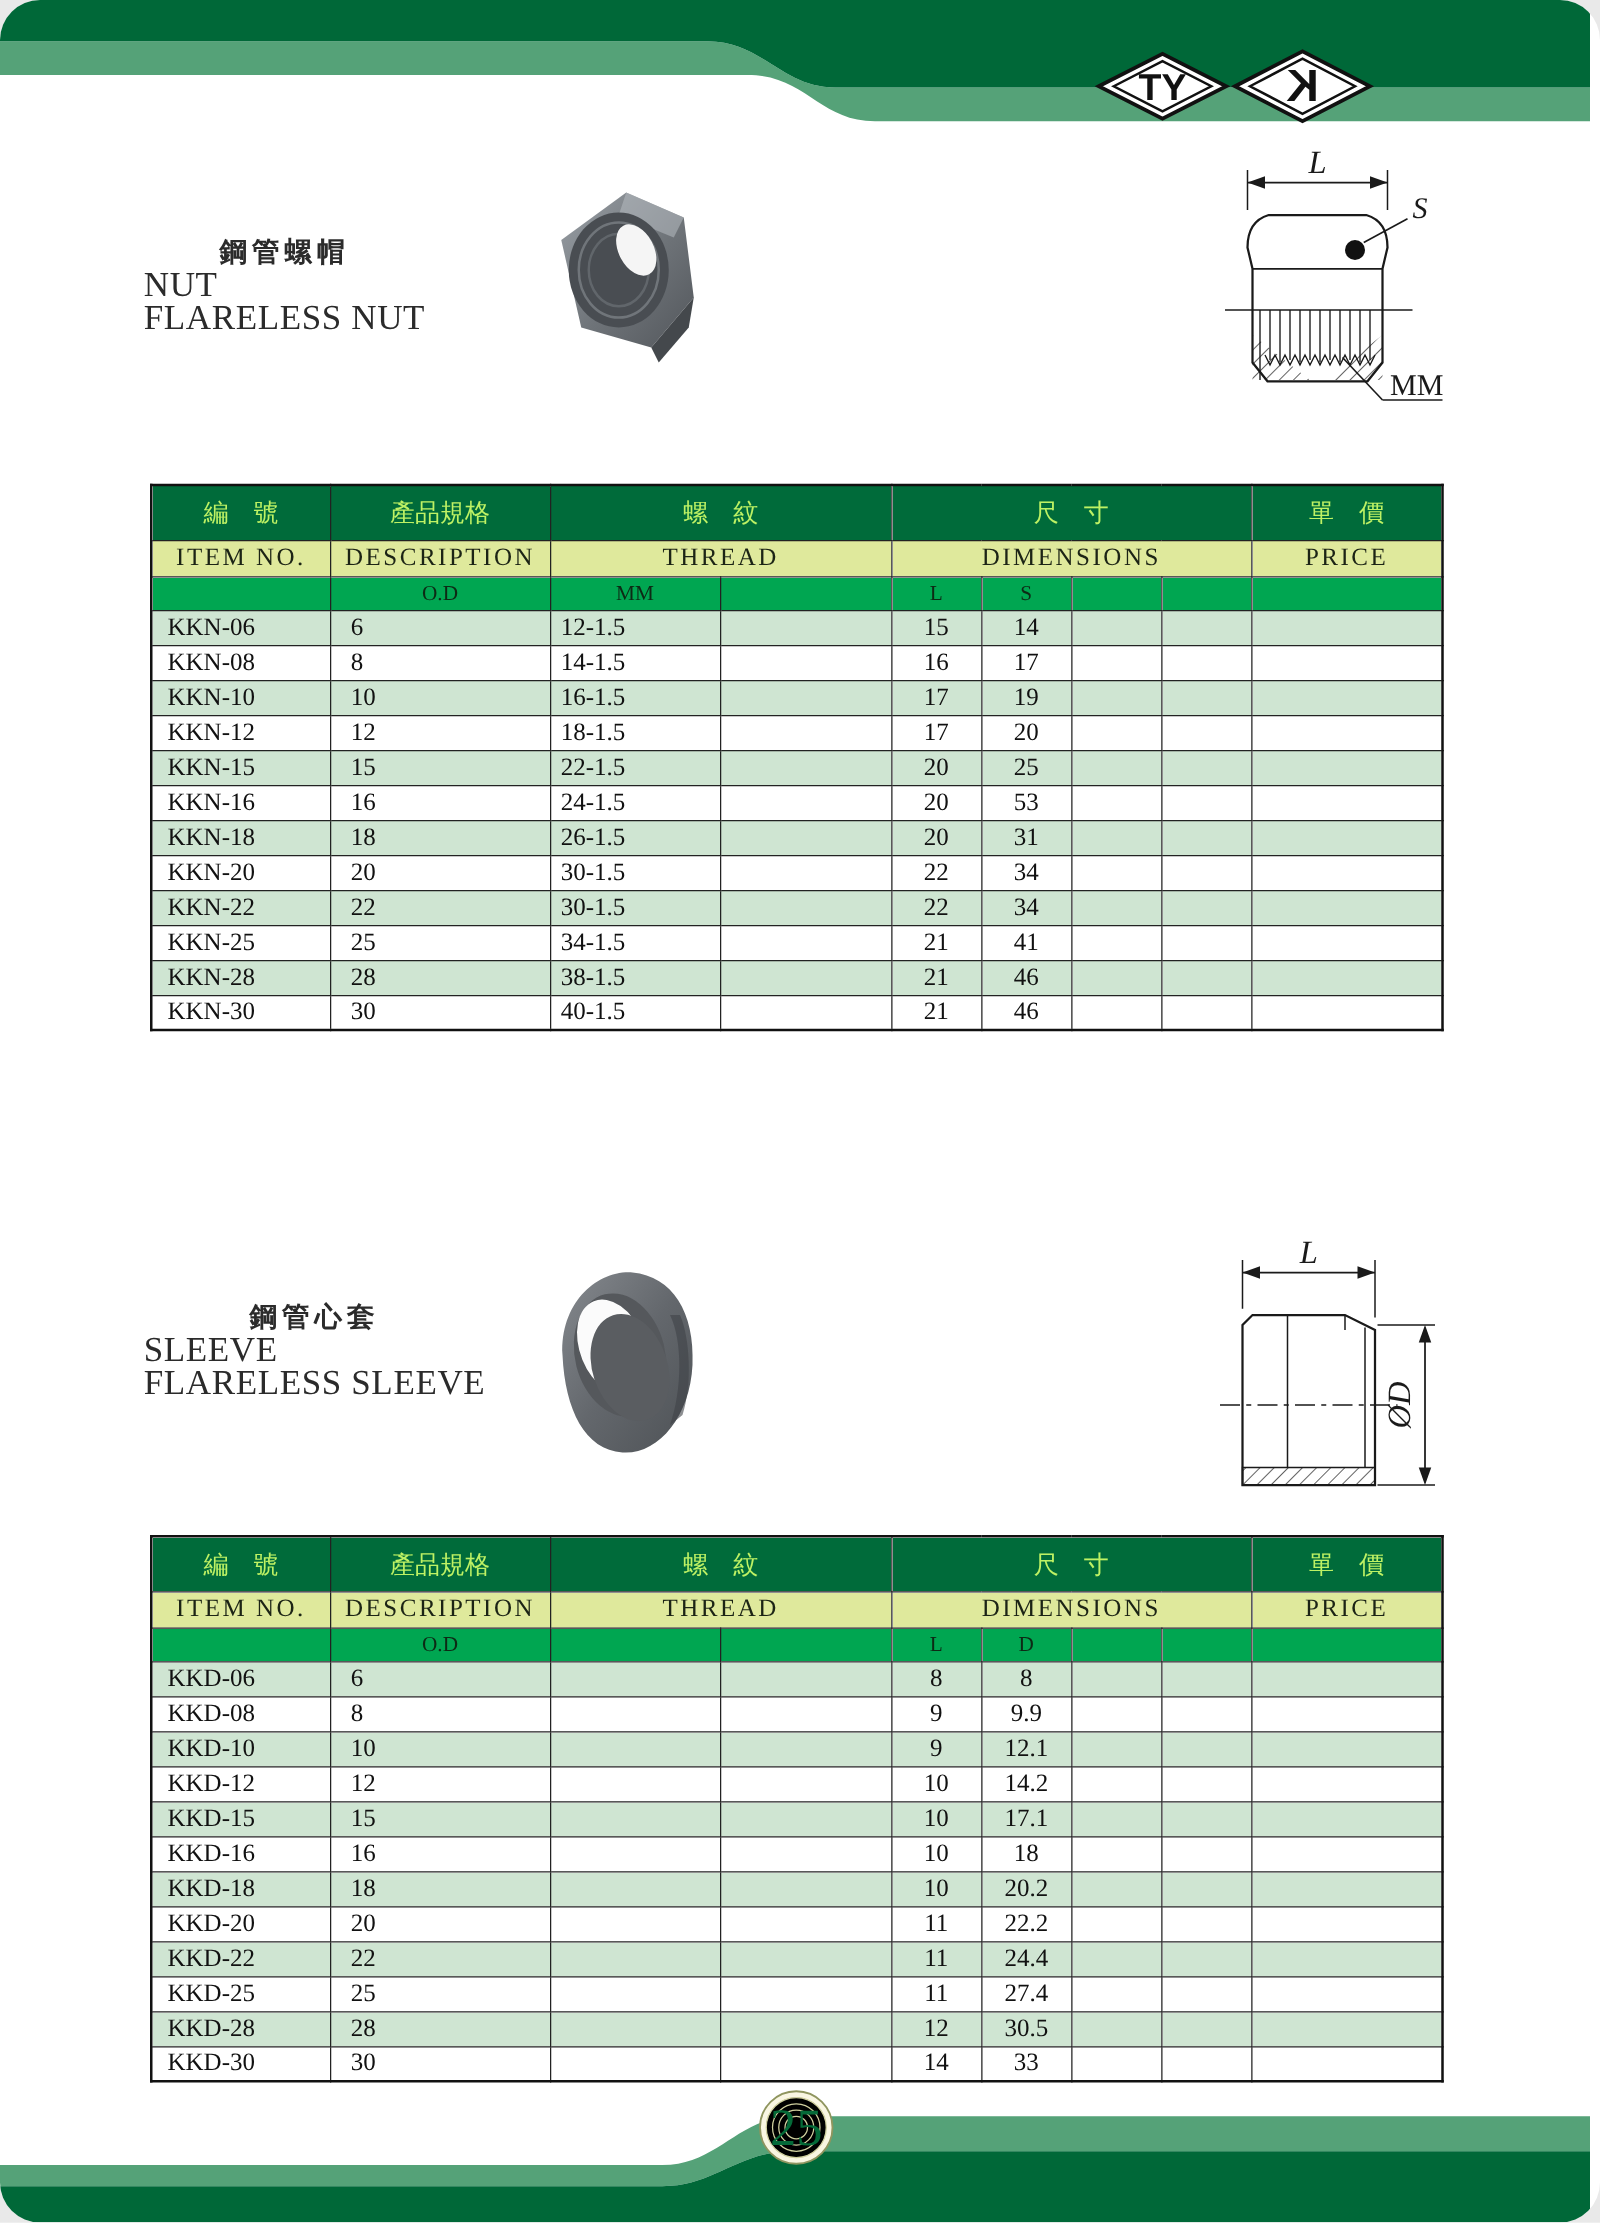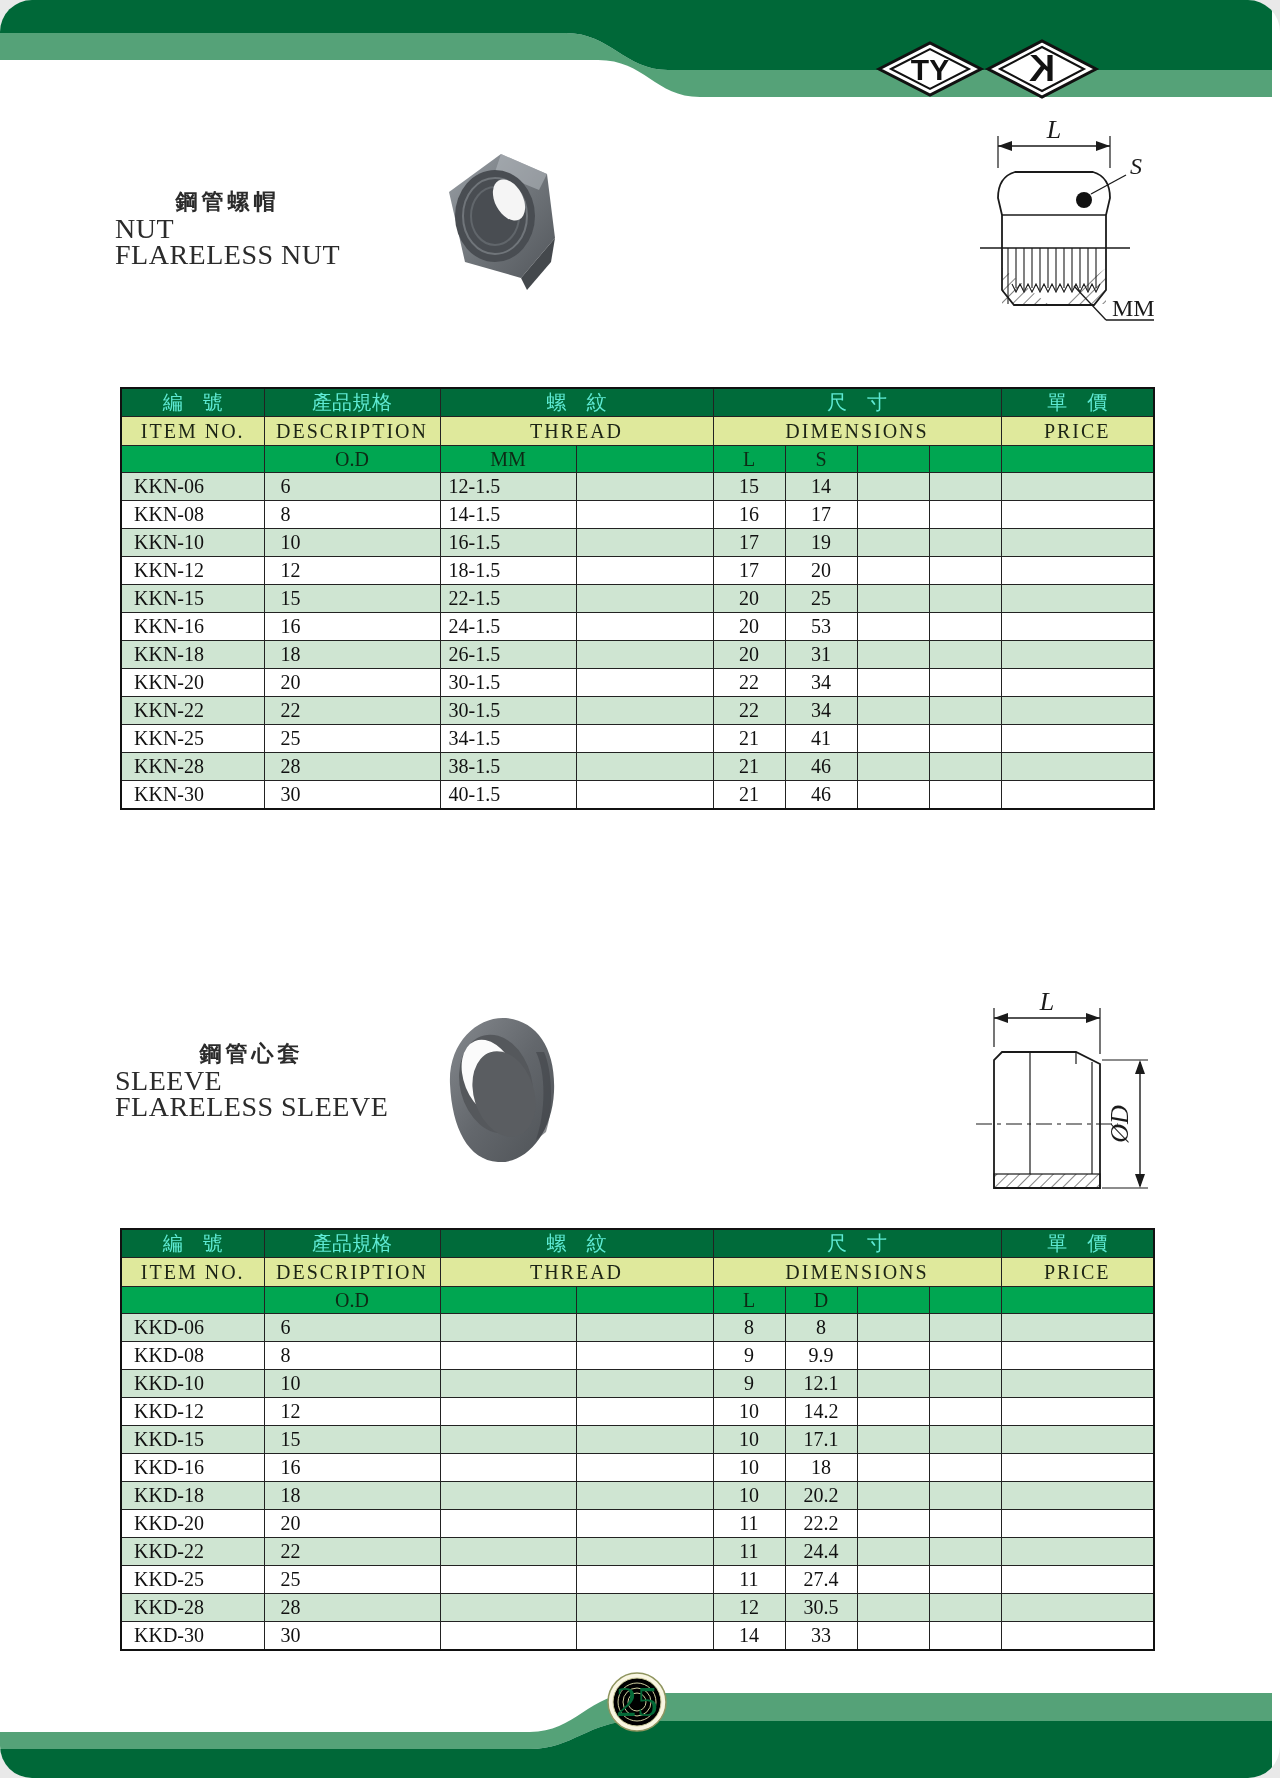--- a/index.html
+++ b/index.html
@@ -18,25 +18,25 @@
   
   table.spec-table {
     position:absolute; left:120px; width:1033px;
     border-collapse:collapse; table-layout:fixed;
     border:2px solid #111;
   }
   .spec-table th, .spec-table td {
     border:1px solid #222; padding:0; overflow:hidden; white-space:nowrap;
     font-weight:normal;
   }
-  tr.hz  { background:#006b3a; color:#5eead4; height:28px; font-size:20px;padding-left:28px; }
+  tr.hz  { background:#006b3a; color:#bef264; height:44px; font-size:20px;padding-left:28px; }
   tr.he  { background:#dfe99c; color:#1c2415; height:29px; font-size:20px; letter-spacing:2px; }
   tr.he th { }
   tr.hz th { text-align:center; }
-  tr.hs  { background:#00a651; color:#0d2a15; height:27px; font-size:20px; }
+  tr.hs  { background:#00a651; color:#0d2a15; height:27px; font-size:17px; }
   .spec-table tbody tr { height:28px; font-size:20px; background:#ffffff; }
   .spec-table tbody tr.alt { background:#cfe5d2;margin-top:20px; }
   td.c { text-align:center; }
   td.l { text-align:left; }
   td.p0 { padding-left:12px; }
   td.p1 { padding-left:16px; }
   td.p2 { padding-left:8px; }
 
   
   .dwg line, .dwg path, .dwg polyline, .dwg circle.o { stroke:#1a1a1a; fill:none; }

